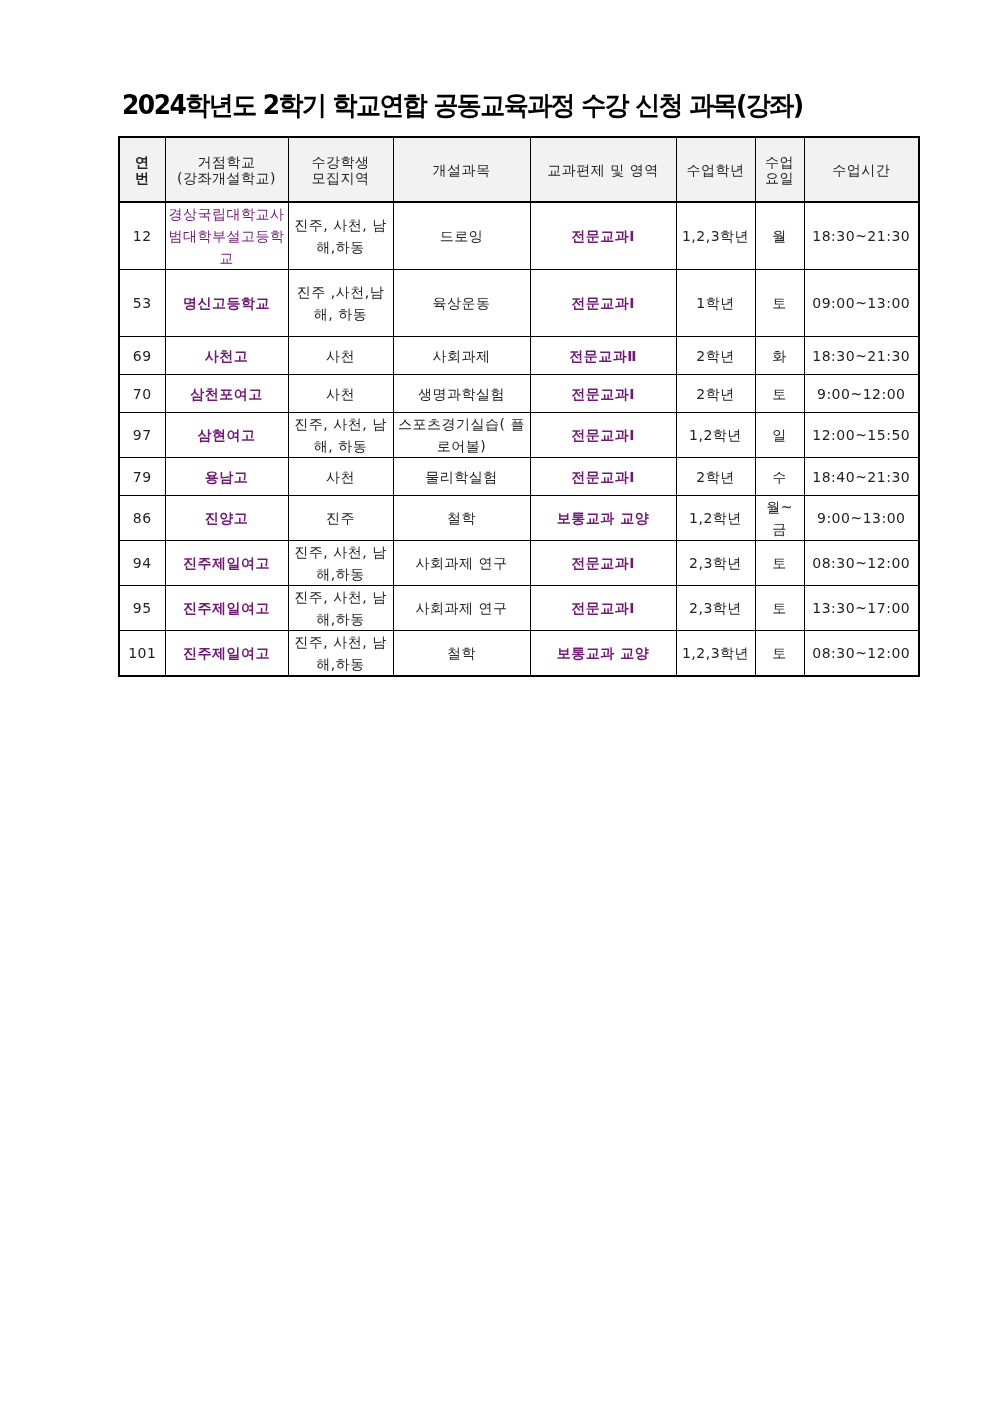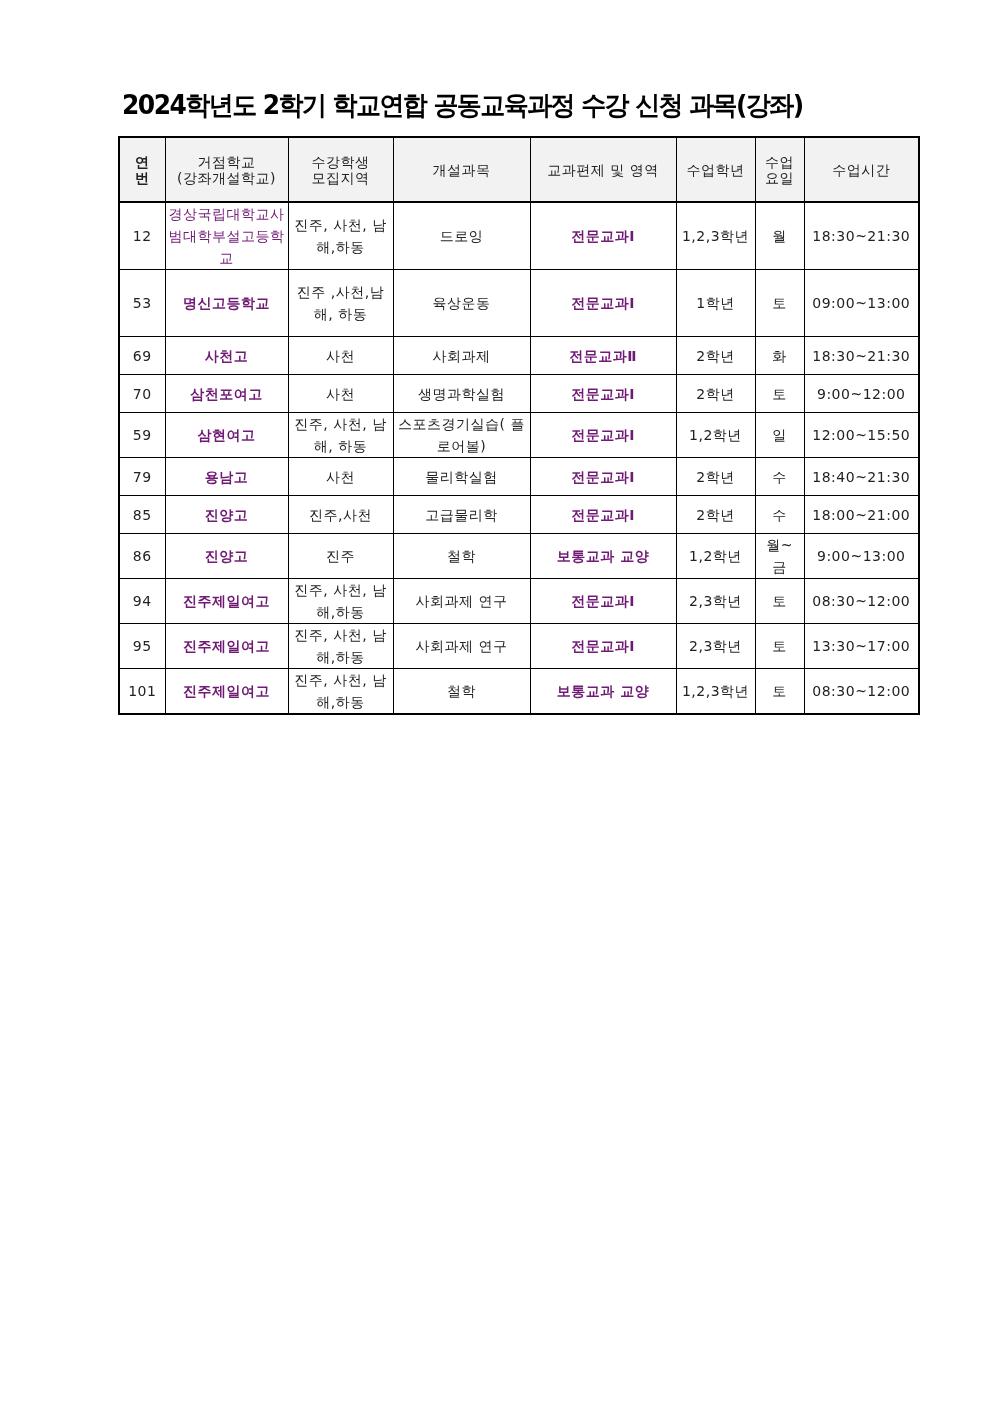--- a/index.html
+++ b/index.html
@@ -95,48 +95,38 @@
       <td>70</td>
       <td class="school">삼천포여고</td>
       <td>사천</td>
       <td>생명과학실험</td>
       <td class="subj-area">전문교과Ⅰ</td>
       <td>2학년</td>
       <td>토</td>
       <td>9:00~12:00</td>
     </tr>
     <tr class="h42">
-      <td>59</td>
+      <td>97</td>
       <td class="school">삼현여고</td>
       <td>진주, 사천, 남해, 하동</td>
       <td>스포츠경기실습( 플로어볼)</td>
       <td class="subj-area">전문교과Ⅰ</td>
       <td>1,2학년</td>
       <td>일</td>
       <td>12:00~15:50</td>
     </tr>
     <tr class="h38">
       <td>79</td>
       <td class="school">용남고</td>
       <td>사천</td>
       <td>물리학실험</td>
       <td class="subj-area">전문교과Ⅰ</td>
       <td>2학년</td>
       <td>수</td>
       <td>18:40~21:30</td>
-    </tr>
-    <tr class="h38">
-      <td>85</td>
-      <td class="school">진양고</td>
-      <td>진주,사천</td>
-      <td>고급물리학</td>
-      <td class="subj-area">전문교과Ⅰ</td>
-      <td>2학년</td>
-      <td>수</td>
-      <td>18:00~21:00</td>
     </tr>
     <tr class="h44">
       <td>86</td>
       <td class="school">진양고</td>
       <td>진주</td>
       <td>철학</td>
       <td class="subj-area">보통교과 교양</td>
       <td>1,2학년</td>
       <td>월~ 금</td>
       <td>9:00~13:00</td>

